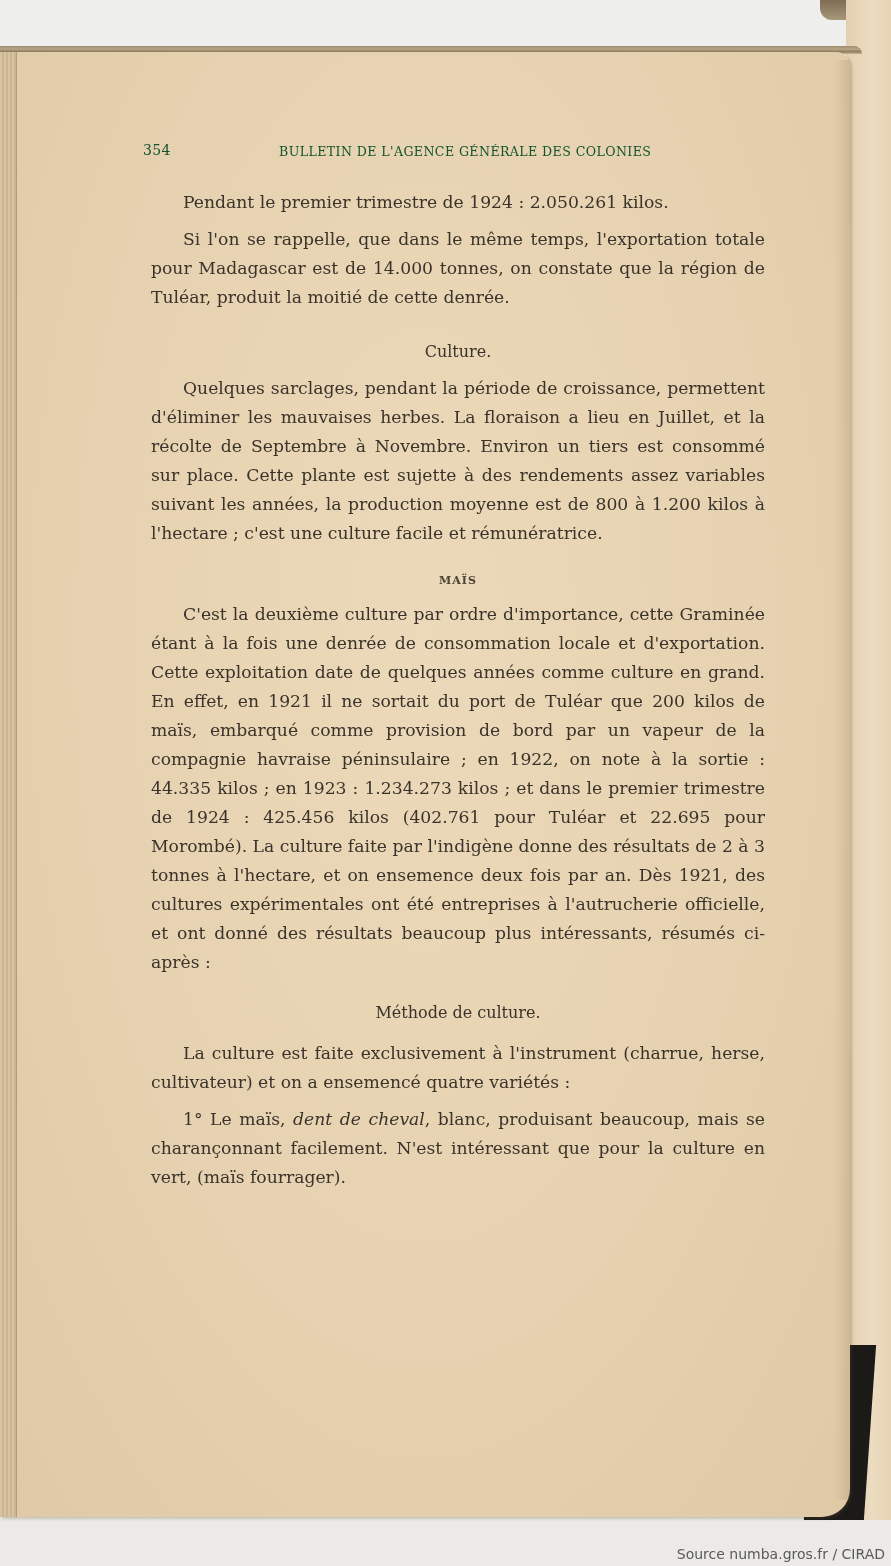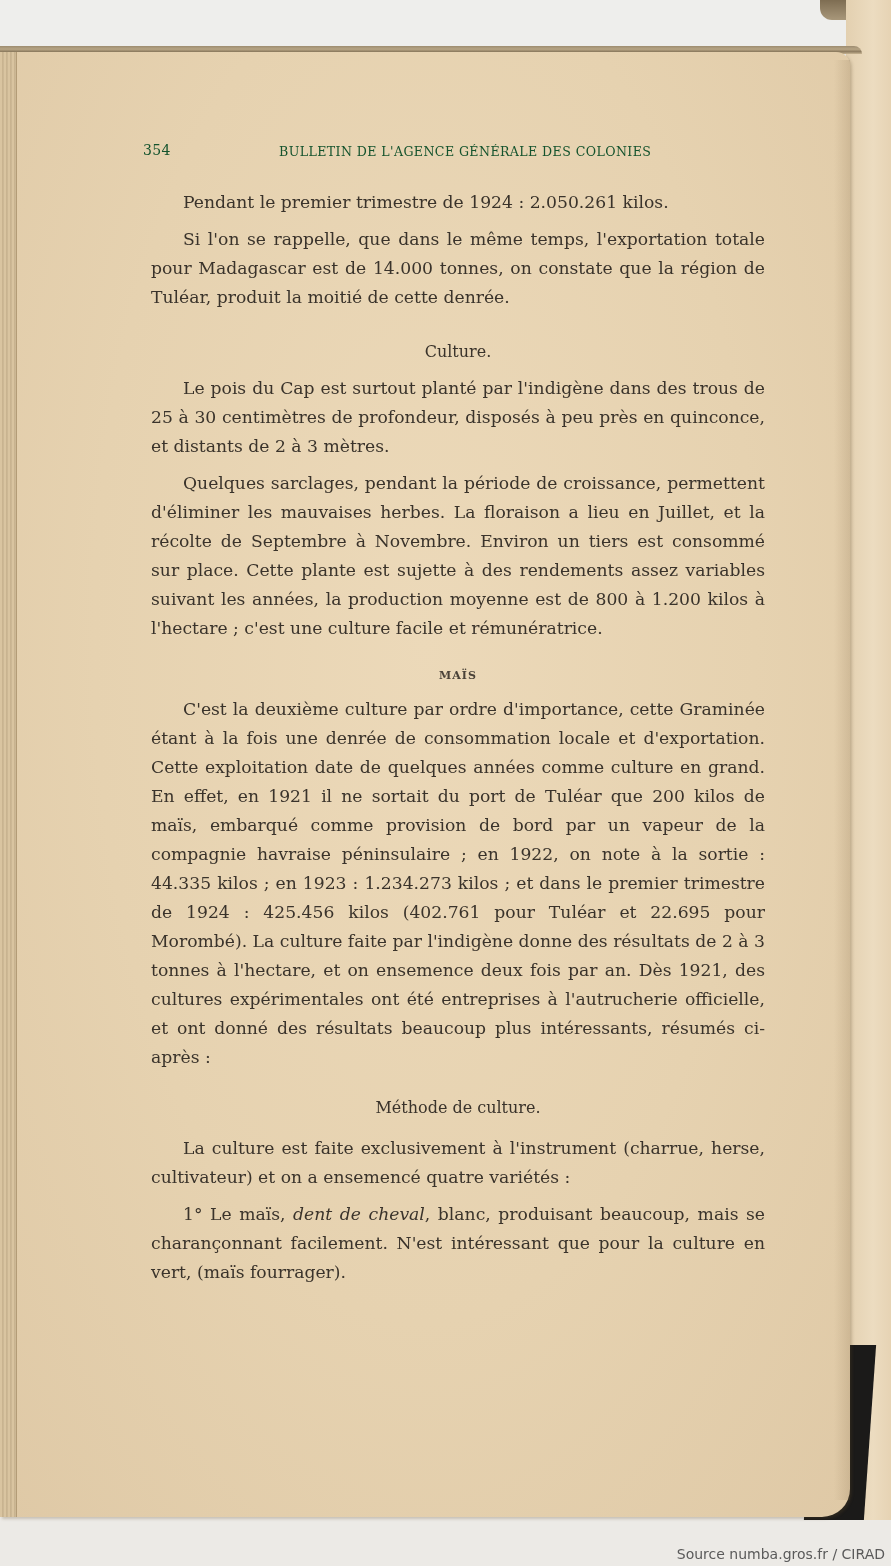--- a/index.html
+++ b/index.html
@@ -105,21 +105,20 @@
 <div class="content">
   <div class="running-head">
     <span class="pnum">354</span>
     <span class="title">BULLETIN DE L'AGENCE GÉNÉRALE DES COLONIES</span>
   </div>
 
   <p class="indent first-para">Pendant le premier trimestre de 1924 : 2.050.261 kilos.</p>
   <p class="indent">Si l'on se rappelle, que dans le même temps, l'exportation totale pour Madagascar est de 14.000 tonnes, on constate que la région de Tuléar, produit la moitié de cette denrée.</p>
 
   <div class="subhead-italic sh1">Culture.</div>
-  <p class="indent">Le pois du Cap est surtout planté par l'indigène dans des trous de 25 à 30 centimètres de profondeur, disposés à peu près en quinconce, et distants de 2 à 3 mètres.</p>
   <p class="indent">Quelques sarclages, pendant la période de croissance, permettent d'éliminer les mauvaises herbes. La floraison a lieu en Juillet, et la récolte de Septembre à Novembre. Environ un tiers est consommé sur place. Cette plante est sujette à des rendements assez variables suivant les années, la production moyenne est de 800 à 1.200 kilos à l'hectare ; c'est une culture facile et rémunératrice.</p>
 
   <div class="subhead-caps sh2">MAÏS</div>
   <p class="indent">C'est la deuxième culture par ordre d'importance, cette Graminée étant à la fois une denrée de consommation locale et d'exportation. Cette exploitation date de quelques années comme culture en grand. En effet, en 1921 il ne sortait du port de Tuléar que 200 kilos de maïs, embarqué comme provision de bord par un vapeur de la compagnie havraise péninsulaire ; en 1922, on note à la sortie : 44.335 kilos ; en 1923 : 1.234.273 kilos ; et dans le premier trimestre de 1924 : 425.456 kilos (402.761 pour Tuléar et 22.695 pour Morombé). La culture faite par l'indigène donne des résultats de 2 à 3 tonnes à l'hectare, et on ensemence deux fois par an. Dès 1921, des cultures expérimentales ont été entreprises à l'autrucherie officielle, et ont donné des résultats beaucoup plus intéressants, résumés ci-après :</p>
 
   <div class="subhead-italic sh3">Méthode de culture.</div>
   <p class="indent">La culture est faite exclusivement à l'instrument (charrue, herse, cultivateur) et on a ensemencé quatre variétés :</p>
 
   <p class="indent list-p"><span>1°</span><span> Le maïs, </span><em>dent de cheval</em><span>, blanc, produisant beaucoup, mais se charançonnant facilement. N'est intéressant que pour la culture en vert, (maïs fourrager).</span></p>
 

